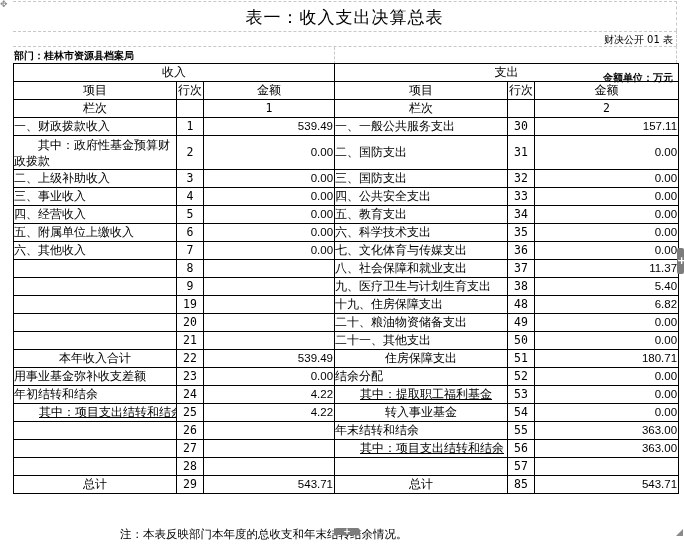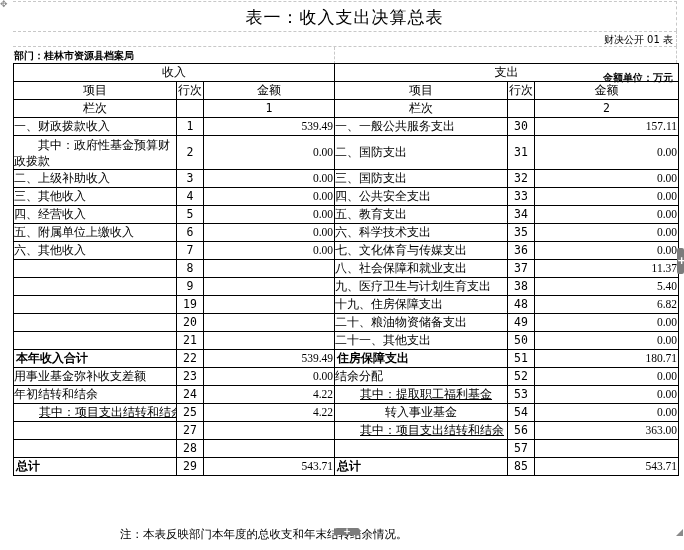--- a/index.html
+++ b/index.html
@@ -13,24 +13,24 @@
   .code-row { top:31px; height:15px; border-right:1px dashed #c8c8c8; }
   .code-row .code { position:absolute; right:3px; top:1px; font-size:10px; }
   .dept-row { top:46px; height:17px; border-right:1px dashed #c8c8c8;font-weight:bold; }
   .dept-row .dept { position:absolute; left:1px; top:2px; font-size:10px; }
   .dept-row .unit { position:absolute; right:3px; top:2px; font-size:10px;margin-top:22px; }
   .dept-row .divider { position:absolute; left:321px; top:0; height:17px; border-left:1px dashed #c8c8c8; }
 
   table.main { position:absolute; left:13px; top:63px; border-collapse:collapse; table-layout:fixed; width:665px; }
   table.main td { border:1px solid #000; padding:0 2px; font-size:12px; height:18px; line-height:17px; white-space:nowrap; overflow:hidden; box-sizing:border-box; }
   table.main td.c { text-align:center; }
-  table.main td.r { text-align:right; font-family:Liberation Serif, serif; font-size:11.5px; padding-right:1px; }
+  table.main td.r { text-align:right; font-family:Liberation Sans, sans-serif; font-size:11.5px; padding-right:1px; }
   table.main td.l { text-align:left; padding-left:0; }
   table.main td.wrap { white-space:normal; line-height:16px; }
-  table.main td.bold { font-weight:bold; }
+  table.main td.bold { font-weight:normal; text-align:center; }
   table.main td.indent1 { padding-left:25px;text-decoration:underline; }
   table.main td.indent3 { padding-left:50px; }
   table.main tr.tall td { height:34px; }
   table.main td.mono { font-family:"DejaVu Sans Mono", "Liberation Mono", monospace; font-size:11.5px; }
 
   .note { position:absolute; left:120px; top:527px; font-size:11.5px; }
   .float-btn-right { position:absolute; left:677px; top:248px; width:7px; height:26px; background:#7c7c7c; border-radius:2px; color:#fff; font-size:11px; text-align:center; line-height:26px; font-weight:bold; }
   .float-btn-bottom { position:absolute; left:334px; top:528px; width:26px; height:7px; background:#7c7c7c; border-radius:3px 3px 0 0; color:#fff; font-size:9px; text-align:center; line-height:7px; font-weight:bold; }
   .resize-grip { position:absolute; right:1px; bottom:14px; width:0; height:0; border-left:7px solid transparent; border-bottom:7px solid #8a8a8a; }
 </style>
@@ -101,21 +101,21 @@
     </tr>
     <tr>
       <td class="l">二、上级补助收入</td>
       <td class="c mono">3</td>
       <td class="r">0.00</td>
       <td class="l">三、国防支出</td>
       <td class="c mono">32</td>
       <td class="r">0.00</td>
     </tr>
     <tr>
-      <td class="l">三、其他收入</td>
+      <td class="l">三、事业收入</td>
       <td class="c mono">4</td>
       <td class="r">0.00</td>
       <td class="l">四、公共安全支出</td>
       <td class="c mono">33</td>
       <td class="r">0.00</td>
     </tr>
     <tr>
       <td class="l">四、经营收入</td>
       <td class="c mono">5</td>
       <td class="r">0.00</td>
@@ -206,20 +206,28 @@
     <tr>
       <td class="l indent1">其中：项目支出结转和结余</td>
       <td class="c mono">25</td>
       <td class="r">4.22</td>
       <td class="l indent3">转入事业基金</td>
       <td class="c mono">54</td>
       <td class="r">0.00</td>
     </tr>
     <tr>
       <td class="l"></td>
+      <td class="c mono">26</td>
+      <td class="r"></td>
+      <td class="l">年末结转和结余</td>
+      <td class="c mono">55</td>
+      <td class="r">363.00</td>
+    </tr>
+    <tr>
+      <td class="l"></td>
       <td class="c mono">27</td>
       <td class="r"></td>
       <td class="l indent1">其中：项目支出结转和结余</td>
       <td class="c mono">56</td>
       <td class="r">363.00</td>
     </tr>
     <tr>
       <td class="l"></td>
       <td class="c mono">28</td>
       <td class="r"></td>

